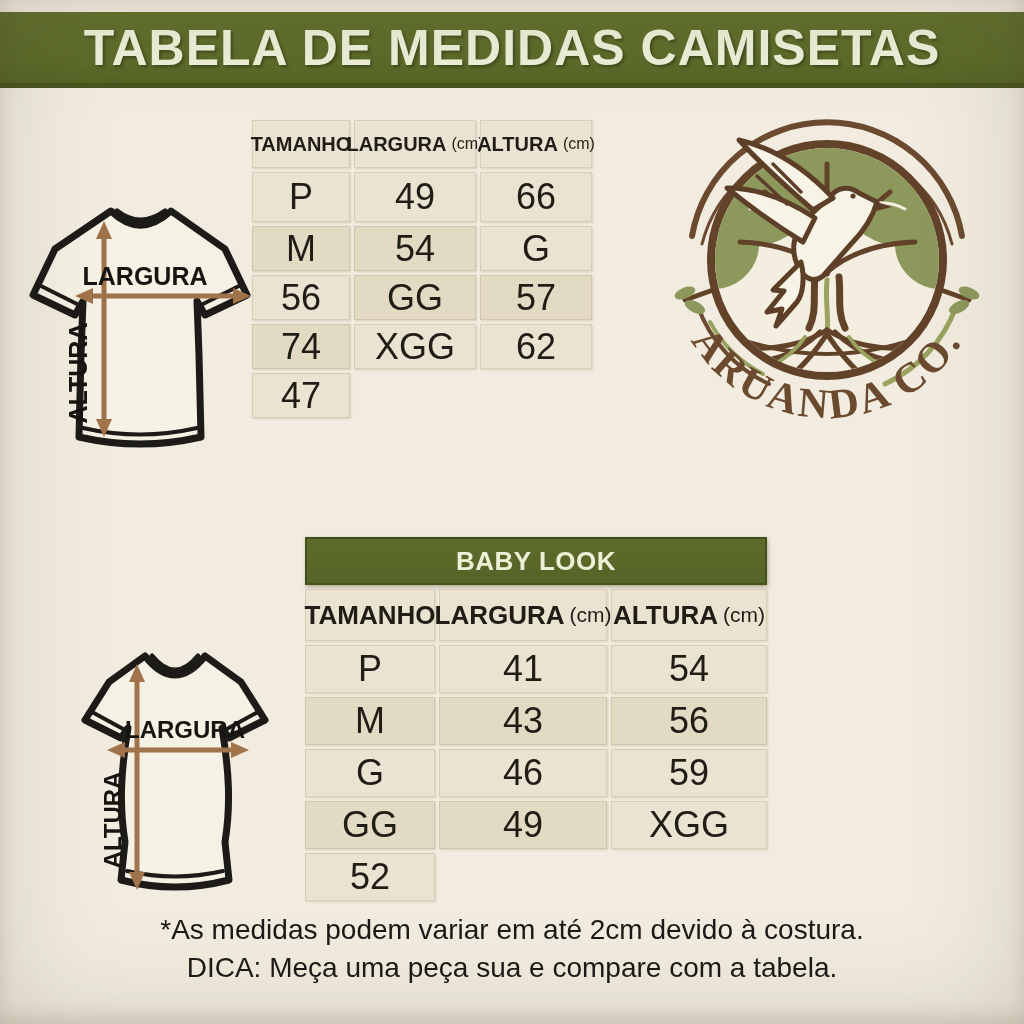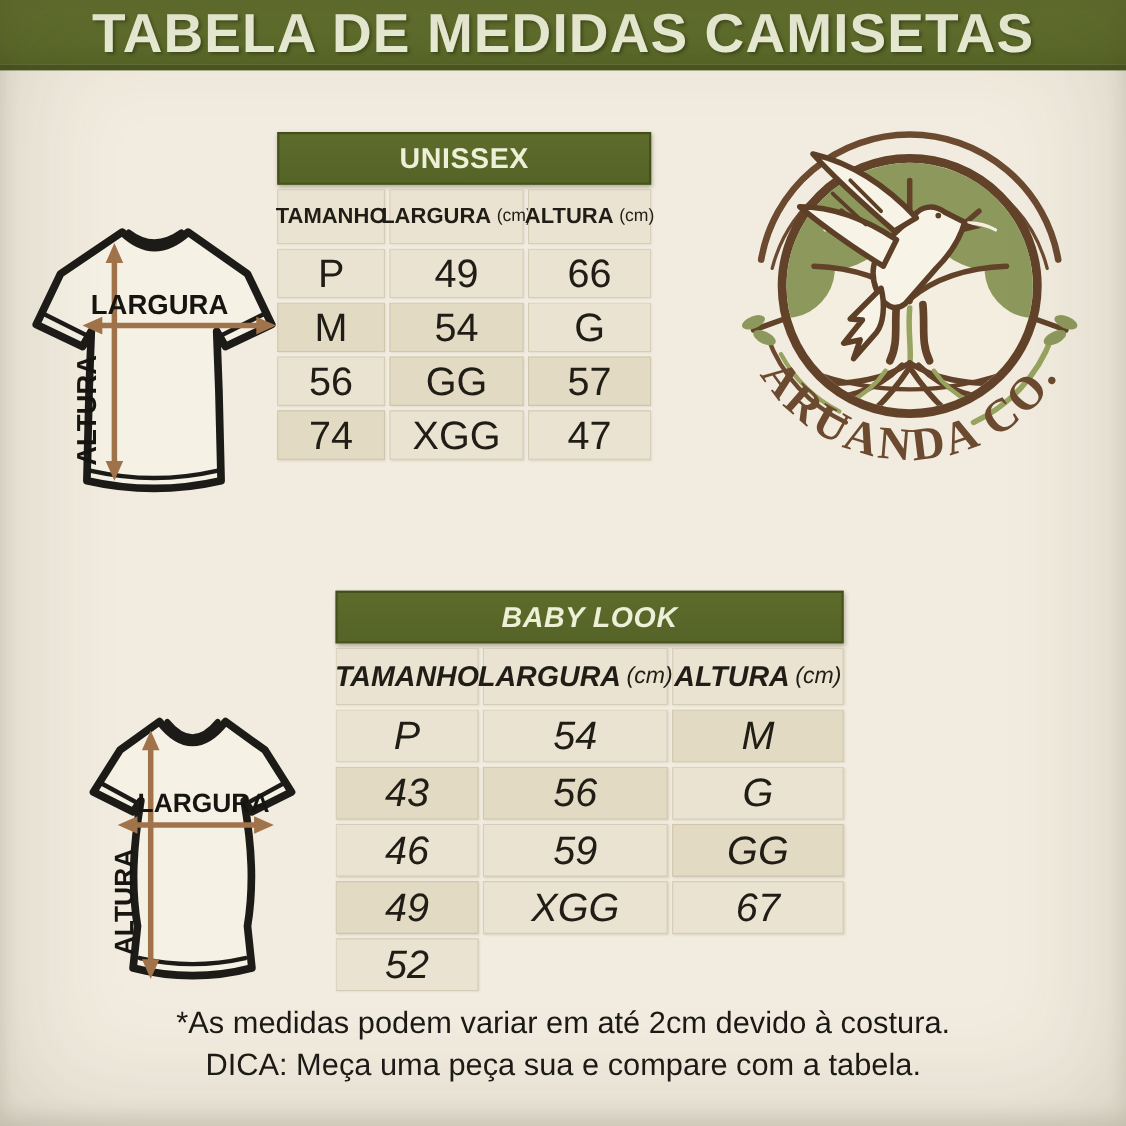--- a/index.html
+++ b/index.html
@@ -7,21 +7,21 @@
   body {
     font-family:"Liberation Sans", sans-serif;
     background:#f1ecdf;
     position:relative;
     overflow:hidden;
   }
   .page { position:absolute; inset:0; }
 
   
   .titlebar {
-    position:absolute; left:0; top:0; width:1024px; height:64px;
+    position:absolute; left:0; top:12px; width:1024px; height:76px;
     background:linear-gradient(180deg,#61702e 0%,#5c6b2a 70%,#566426 100%);
     border-bottom:5px solid #49551f;
     display:flex; align-items:center; justify-content:center;
   }
   .titlebar h1 {
     font-size:50px; font-weight:700; letter-spacing:1px;
     color:#edf0d8; text-shadow:2px 2px 3px rgba(30,35,10,.45);
     white-space:nowrap;
   }
 
@@ -29,21 +29,20 @@
   .size-table { position:absolute; display:grid; gap:4px; }
   .size-table.unissex {
     left:252px; top:120px; width:340px;
     grid-template-columns:98px 122px 112px;
     grid-template-rows:48px 50px repeat(5,45px);
   }
   .size-table.babylook {
     left:305px; top:537px; width:462px;
     grid-template-columns:130px 168px 156px;
     grid-template-rows:48px 52px repeat(5,48px);
-    font-style:italic;
   }
   .table-title {
     grid-column:1 / -1;
     background:linear-gradient(180deg,#5d6c2b,#556427);
     border:2px solid rgba(58,68,22,.65);
     color:#edf0d6; font-weight:700; font-size:26px; letter-spacing:.5px;
     display:flex; align-items:center; justify-content:center;
     box-shadow:1px 2px 4px rgba(90,85,55,.45);
     white-space:nowrap;
   }
@@ -105,21 +104,20 @@
     <g stroke="#a1734b" fill="#a1734b">
       <line x1="64" y1="101" x2="212" y2="101" stroke-width="5"></line>
       <polygon points="50,101 68,93 68,109" stroke="none"></polygon>
       <polygon points="226,101 208,93 208,109" stroke="none"></polygon>
     </g>
     <text x="120" y="90" text-anchor="middle" font-size="25" font-weight="bold" fill="#171511">LARGURA</text>
     <text transform="translate(62,178) rotate(-90)" text-anchor="middle" font-size="25" font-weight="bold" fill="#171511">ALTURA</text>
   </svg>
 
   <div class="size-table unissex">
-    <div class="table-title">UNISSEX</div>
   <div class="cell head">
         <span class="lbl">TAMANHO</span>
       </div>
       <div class="cell head">
         <span class="lbl">LARGURA</span>
         <span class="unit">(cm)</span>
       </div>
       <div class="cell head">
         <span class="lbl">ALTURA</span>
         <span class="unit">(cm)</span>
@@ -128,20 +126,21 @@
       <div class="cell data">49</div>
       <div class="cell data">66</div>
       <div class="cell data shade">M</div>
       <div class="cell data shade">54</div>
       <div class="cell data">G</div>
       <div class="cell data">56</div>
       <div class="cell data shade">GG</div>
       <div class="cell data shade">57</div>
       <div class="cell data shade">74</div>
       <div class="cell data">XGG</div>
+      <div class="cell data">62</div>
       <div class="cell data">47</div>
     </div>
 
   <svg class="brand-logo" width="345" height="355" viewBox="0 0 345 355">
     <defs>
       <clipPath id="logoClip">
           <circle cx="172" cy="148" r="112"></circle>
         </clipPath>
     </defs>
 
@@ -224,31 +223,31 @@
       </div>
       <div class="cell head">
         <span class="lbl">LARGURA</span>
         <span class="unit">(cm)</span>
       </div>
       <div class="cell head">
         <span class="lbl">ALTURA</span>
         <span class="unit">(cm)</span>
       </div>
       <div class="cell data">P</div>
+      <div class="cell data">41</div>
       <div class="cell data">54</div>
       <div class="cell data shade">M</div>
       <div class="cell data shade">43</div>
       <div class="cell data shade">56</div>
       <div class="cell data">G</div>
       <div class="cell data">46</div>
       <div class="cell data">59</div>
       <div class="cell data shade">GG</div>
       <div class="cell data shade">49</div>
       <div class="cell data">XGG</div>
-      <div class="cell data">67</div>
       <div class="cell data">52</div>
     </div>
 
   <svg class="shirt-babylook" width="240" height="270" viewBox="0 0 240 270">
     <g fill="#f5f1e5" stroke="#1c1b18" stroke-width="7" stroke-linejoin="round" stroke-linecap="round">
       <path d="M90,16 Q120,54 150,16 L186,42 L210,80 L174,98 L167,88 C174,130 176,165 170,202 L174,240 Q120,254 66,240 L70,202 C64,165 66,130 73,88 L66,98 L30,80 L54,42 Z"></path>
       <path d="M97,16 Q120,44 143,16" fill="none" stroke-width="5"></path>
       <path d="M37,72 L70,90" fill="none" stroke-width="4"></path>
       <path d="M203,72 L170,90" fill="none" stroke-width="4"></path>
       <path d="M72,231 Q120,242 168,231" fill="none" stroke-width="4"></path>

